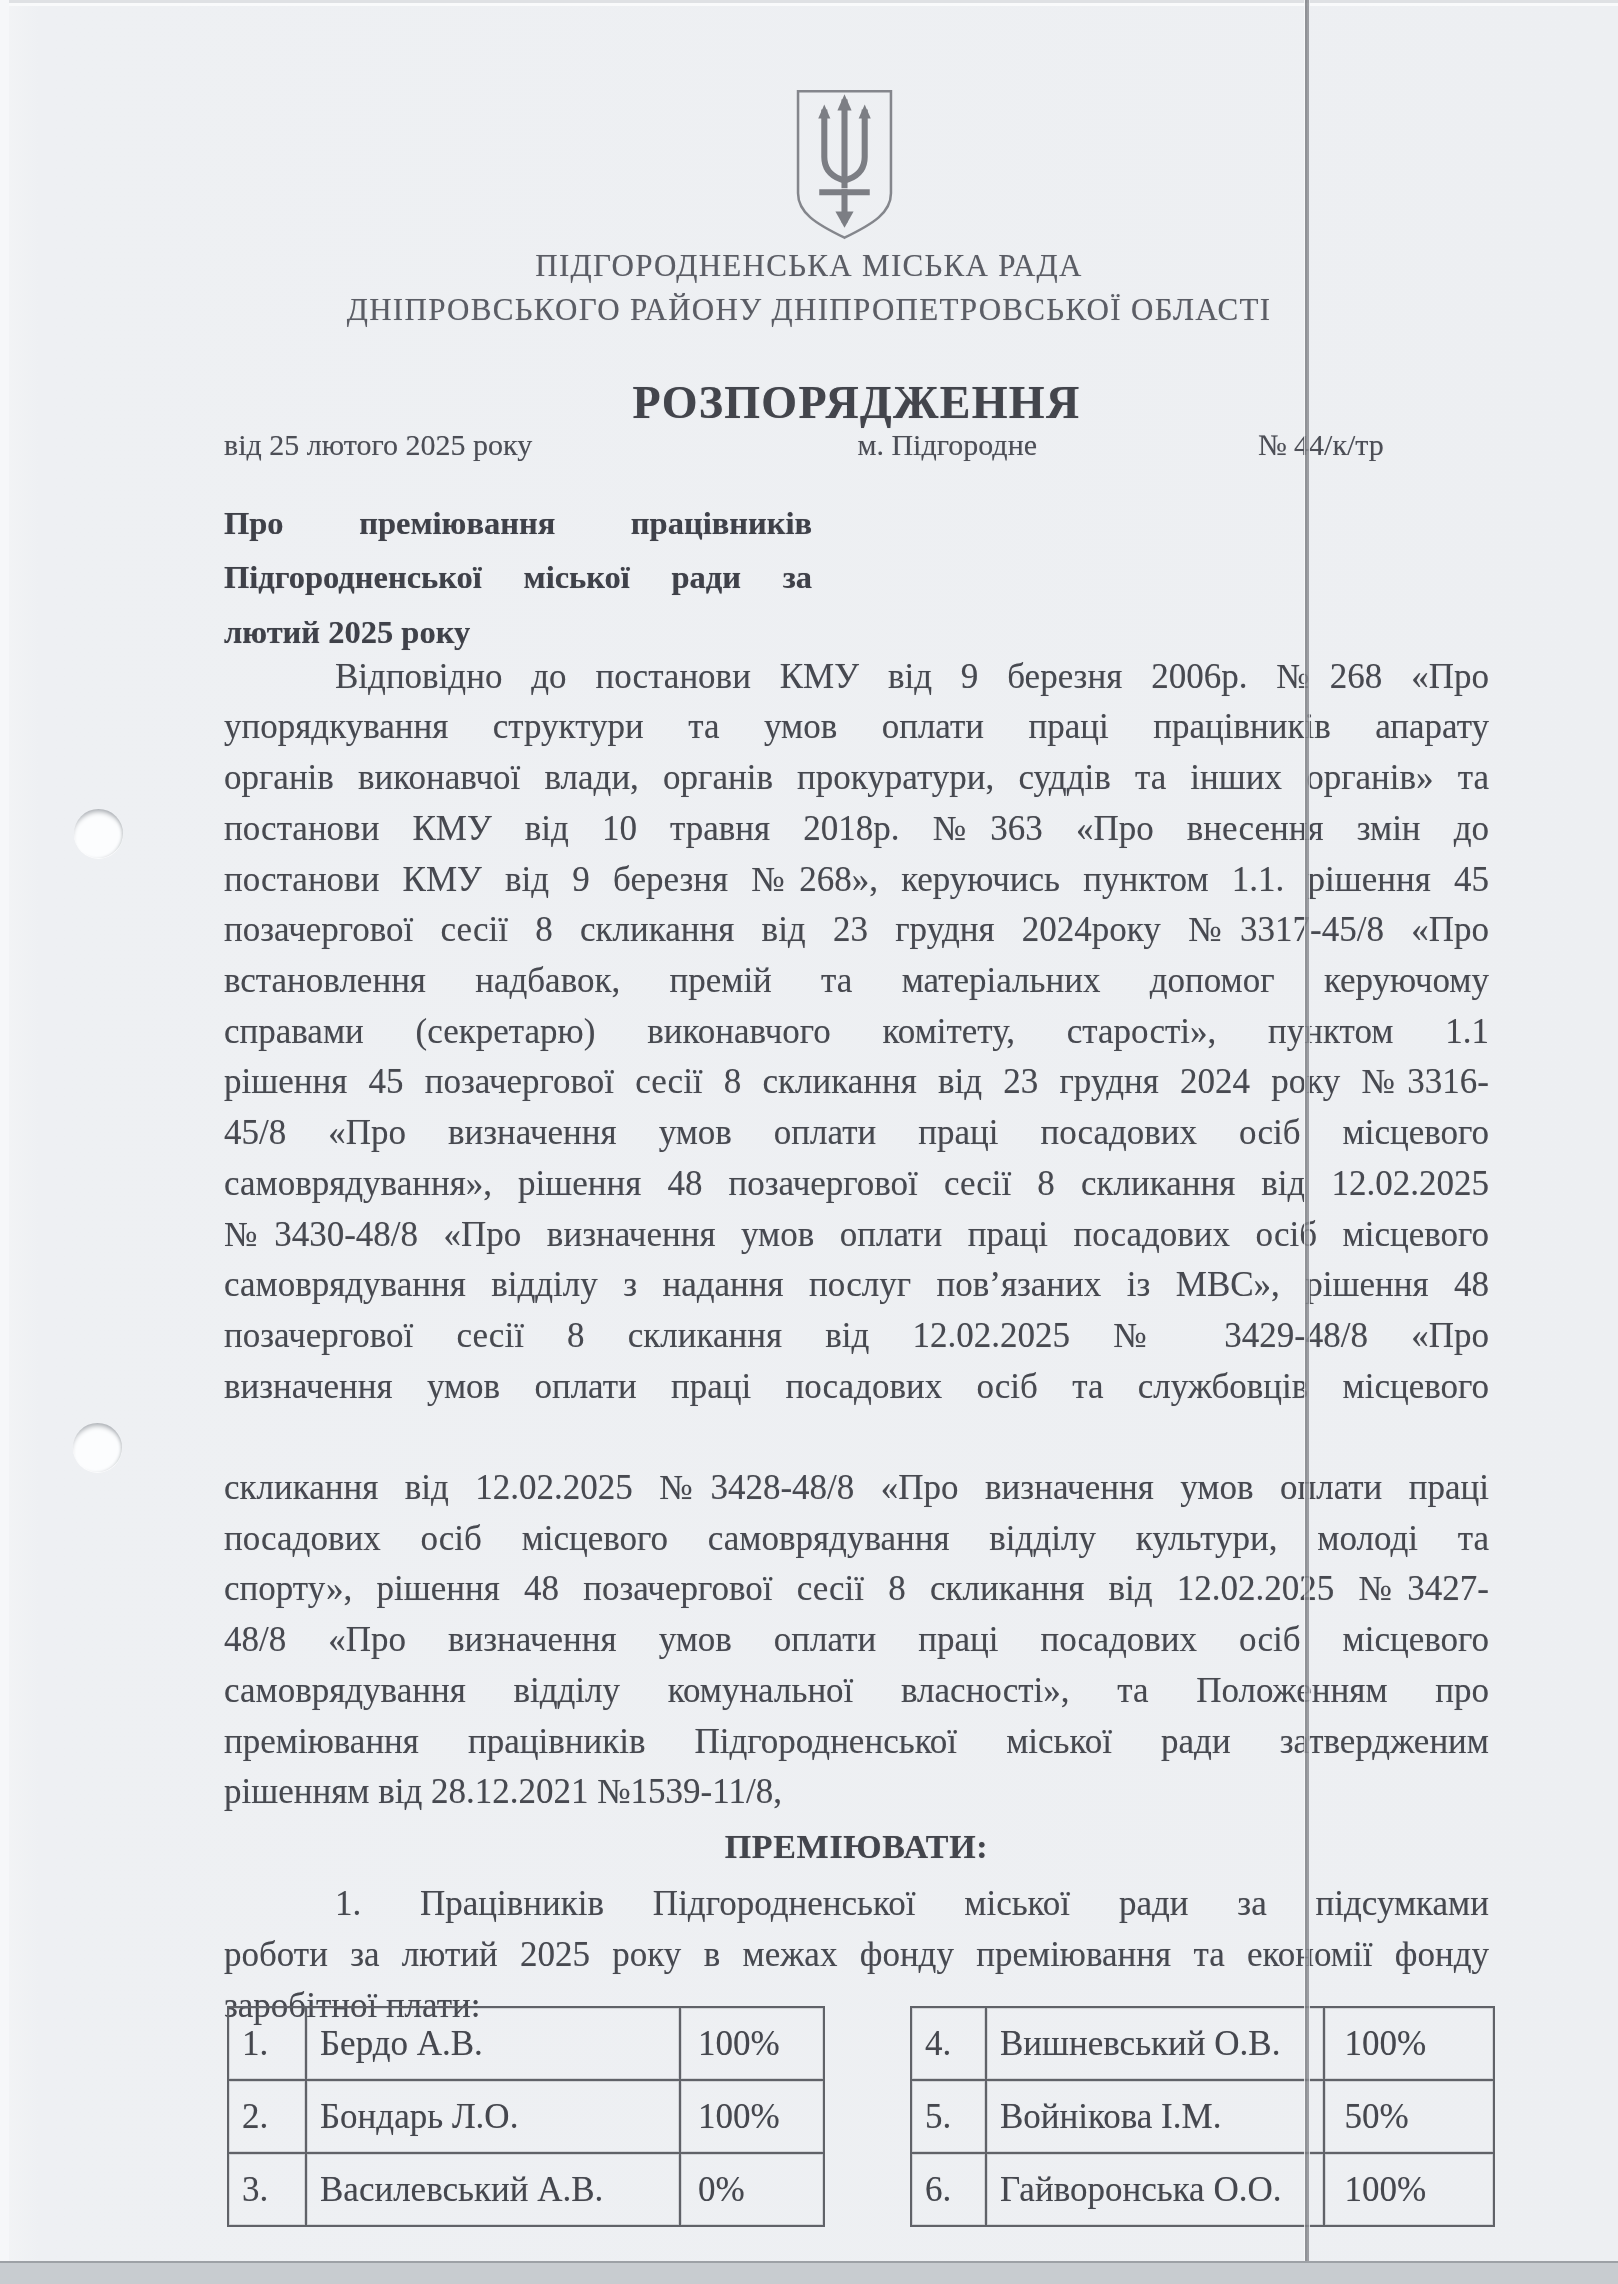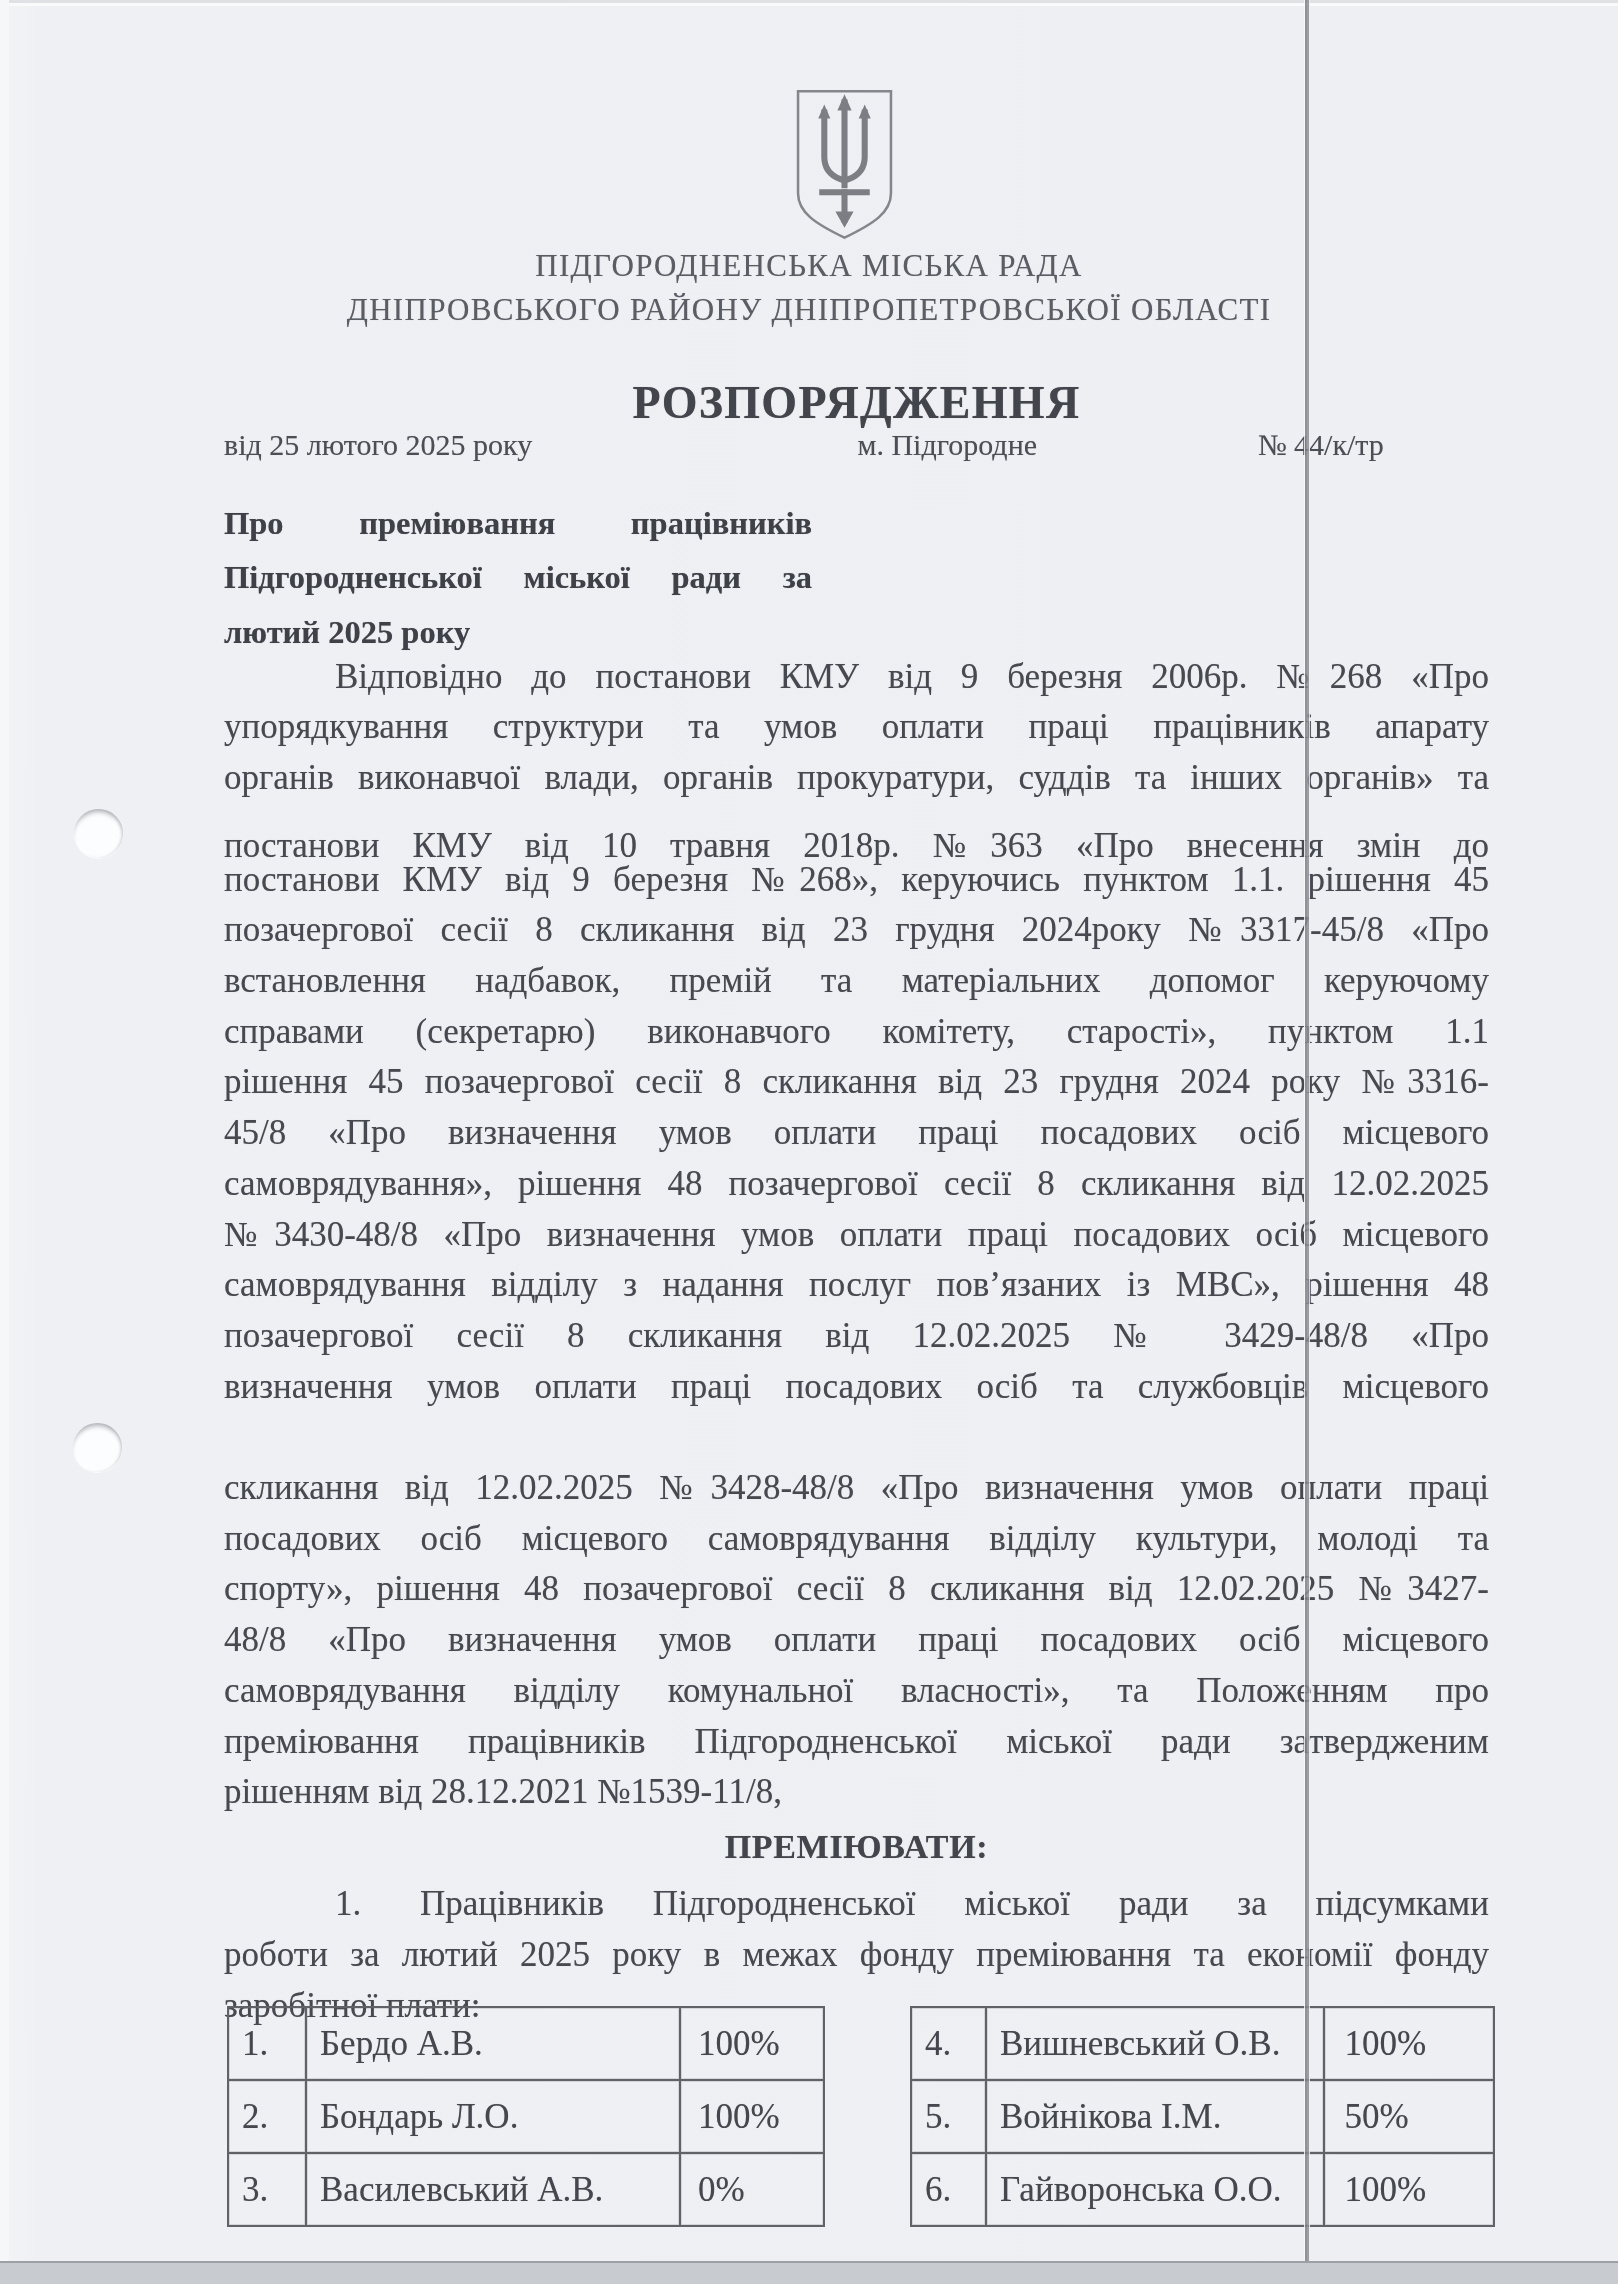--- a/index.html
+++ b/index.html
@@ -87,21 +87,21 @@
   <div class="abs meta" style="left:751px;top:428px;width:286px;text-align:right;">м. Підгородне</div>
   <div class="abs meta" style="left:1258px;top:428px;">№ 44/к/тр</div>
 
   <div class="abs subject-line" style="top:505px;">Про преміювання працівників</div>
   <div class="abs subject-line" style="top:559px;">Підгородненської міської ради за</div>
   <div class="abs subject-line subject-last" style="top:614px;">лютий 2025 року</div>
 
   <div class="abs bline bline-indent" style="top:657px;">Відповідно до постанови КМУ від 9 березня 2006р. №268 «Про</div>
   <div class="abs bline" style="top:707px;">упорядкування структури та умов оплати праці працівників апарату</div>
   <div class="abs bline" style="top:758px;">органів виконавчої влади, органів прокуратури, суддів та інших органів» та</div>
-  <div class="abs bline" style="top:826px;">постанови КМУ від 10 травня 2018р. №363 «Про внесення змін до</div>
+  <div class="abs bline" style="top:809px;">постанови КМУ від 10 травня 2018р. №363 «Про внесення змін до</div>
   <div class="abs bline" style="top:860px;">постанови КМУ від 9 березня №268», керуючись пунктом 1.1. рішення 45</div>
   <div class="abs bline" style="top:910px;">позачергової сесії 8 скликання від 23 грудня 2024року №3317-45/8 «Про</div>
   <div class="abs bline" style="top:961px;">встановлення надбавок, премій та матеріальних допомог керуючому</div>
   <div class="abs bline" style="top:1012px;">справами (секретарю) виконавчого комітету, старості», пунктом 1.1</div>
   <div class="abs bline" style="top:1062px;">рішення 45 позачергової сесії 8 скликання від 23 грудня 2024 року №3316-</div>
   <div class="abs bline" style="top:1113px;">45/8 «Про визначення умов оплати праці посадових осіб місцевого</div>
   <div class="abs bline" style="top:1164px;">самоврядування», рішення 48 позачергової сесії 8 скликання від 12.02.2025</div>
   <div class="abs bline" style="top:1215px;font-family:Liberation Serif, serif;">№3430-48/8 «Про визначення умов оплати праці посадових осіб місцевого</div>
   <div class="abs bline" style="top:1265px;">самоврядування відділу з надання послуг пов’язаних із МВС», рішення 48</div>
   <div class="abs bline" style="top:1316px;">позачергової сесії 8 скликання від 12.02.2025 № 3429-48/8 «Про</div>

